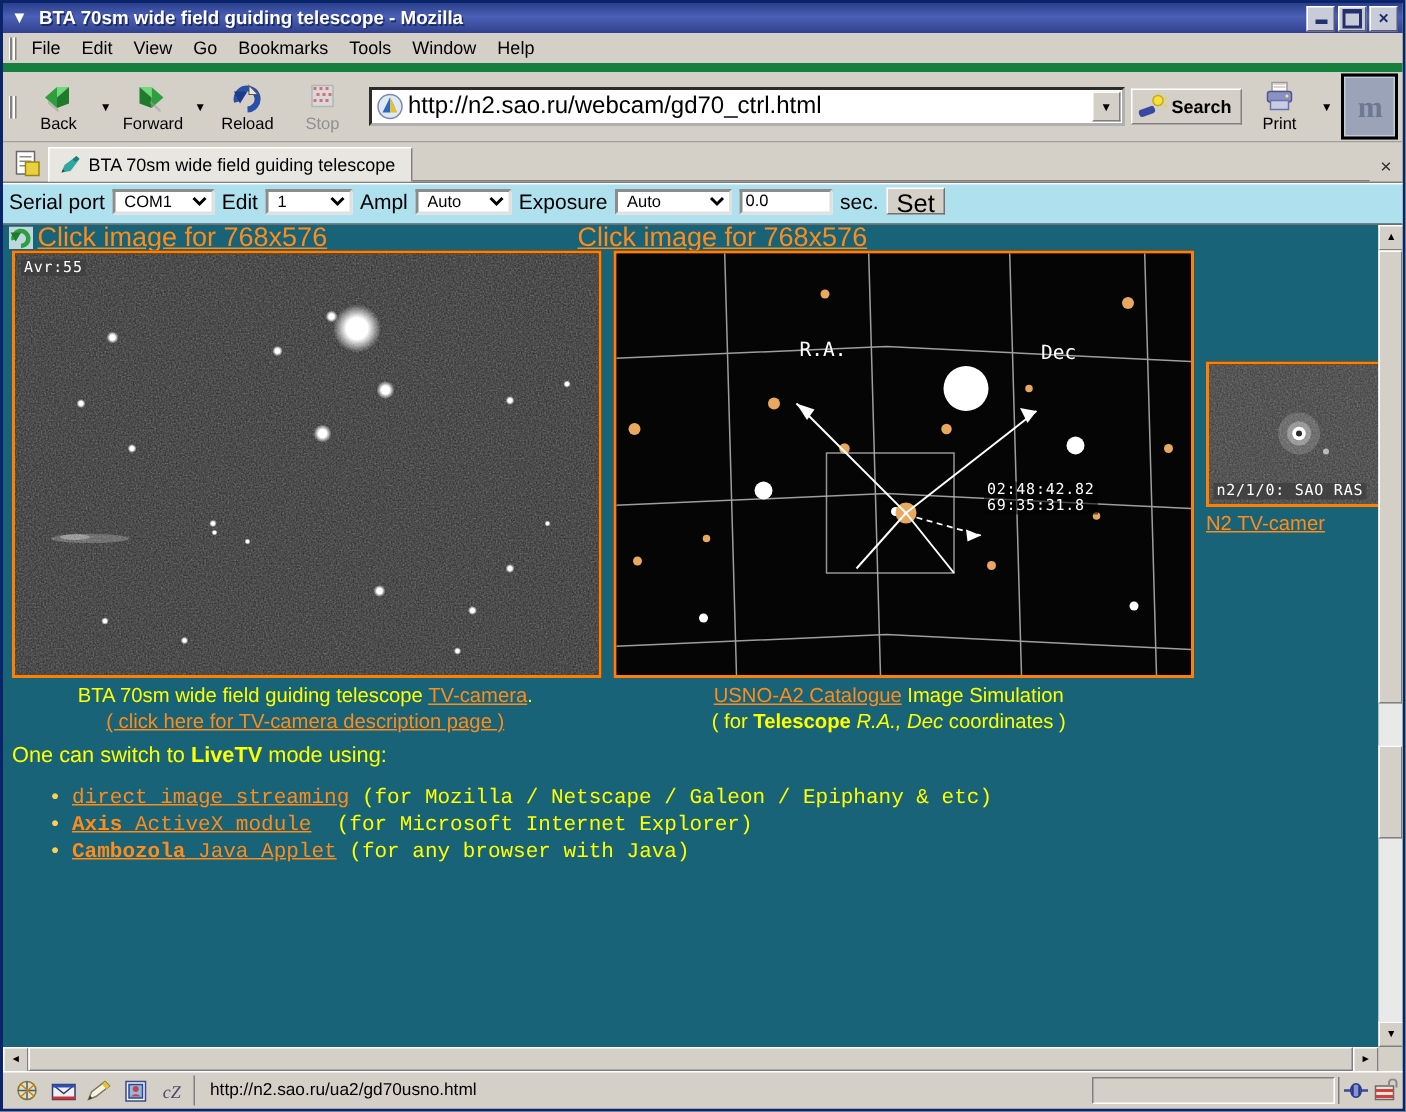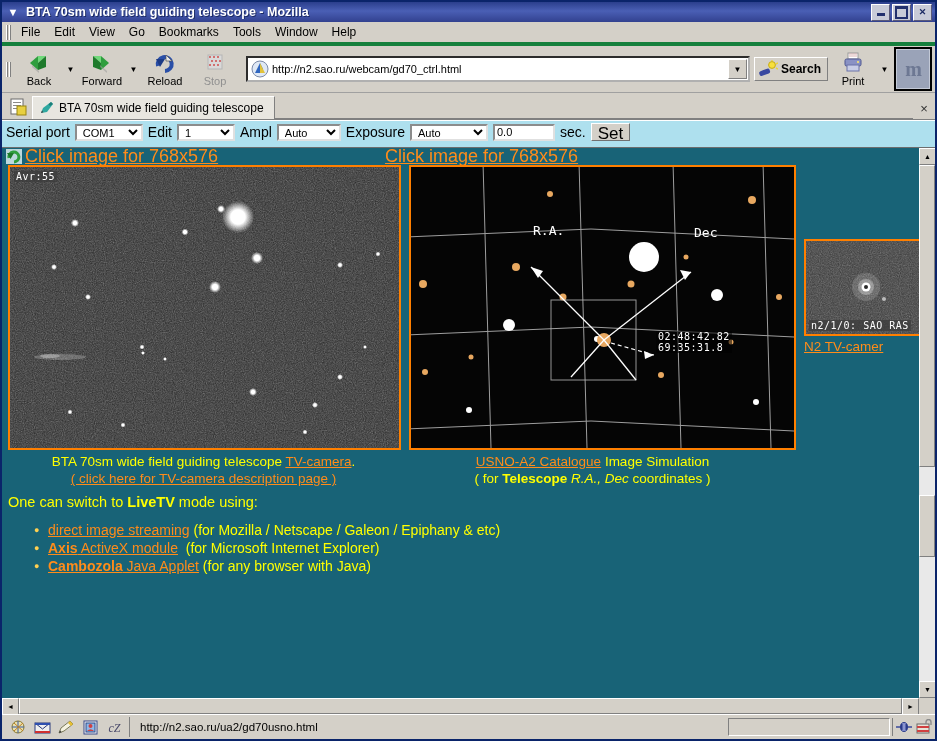--- a/index.html
+++ b/index.html
@@ -25,38 +25,38 @@
   .winbtn{width:17px;height:15px;background:#c8cbd8;border:1px solid #fff;
     border-right-color:#5a5a7a;border-bottom-color:#5a5a7a;
     display:flex;align-items:center;justify-content:center;font-size:9px;color:#1b2a63;
     font-weight:bold;line-height:1;}
   .winbtn i{font-style:normal;display:block;}
   .wb-min i{width:8px;height:3px;background:#22306e;margin-top:5px;}
   .wb-max i{width:9px;height:8px;border:2px solid #22306e;border-top-width:3px;}
 
   
   .menubar{height:20px;flex:0 0 20px;display:flex;align-items:center;
-    background:#d4d0c8;border-bottom:4px solid #15803d;padding-left:2px;}
+    background:#d4d0c8;border-bottom:6px solid #15803d;padding-left:2px;}
   .grip{width:5px;height:15px;margin:0 3px 0 2px;
     background:linear-gradient(90deg,#fff 0 1px,#808080 1px 2px,transparent 2px 3px,#fff 3px 4px,#808080 4px 5px);}
   .menu-item{padding:2px 7px;font-size:12px;color:#000;cursor:default;}
 
   
   .toolbar{height:46px;flex:0 0 46px;display:flex;align-items:center;
     background:#d4d0c8;padding-left:2px;border-bottom:1px solid #a0a0a0;}
   .tb-btn{display:flex;flex-direction:column;align-items:center;justify-content:center;
     width:50px;height:42px;font-size:11px;color:#000;cursor:default;}
   .tb-btn.disabled{color:#909090;}
   .tb-arrow{width:13px;height:42px;display:flex;align-items:center;justify-content:center;
     font-size:8px;color:#000;}
   .ic{width:24px;height:22px;position:relative;margin-bottom:1px;}
   .urlbar{flex:1;display:flex;align-items:center;height:22px;margin:0 4px 0 6px;
     background:#fff;border:2px inset #b0b0b0;border-top-color:#808080;border-left-color:#808080;}
   .url-ic{width:18px;height:18px;margin:0 3px;position:relative;}
-  .url-text{flex:1;font-size:11px;color:#000;white-space:nowrap;overflow:hidden;}
+  .url-text{flex:1;font-size:16px;color:#000;white-space:nowrap;overflow:hidden;}
   .url-drop{width:17px;height:18px;background:#d4d0c8;border:1px solid #fff;
     border-right-color:#808080;border-bottom-color:#808080;
     display:flex;align-items:center;justify-content:center;font-size:8px;margin-right:1px;}
   .searchbtn{display:flex;align-items:center;height:22px;padding:0 6px 0 3px;
     background:#d4d0c8;border:1px solid #fff;border-right-color:#808080;border-bottom-color:#808080;
     font-weight:bold;font-size:12px;gap:3px;}
   .mozlogo{width:34px;height:40px;margin:0 3px;background:#9aa3b8;
     border:2px solid #000;display:flex;align-items:center;justify-content:center;
     color:#5f6b87;font-weight:bold;font-size:17px;font-family:"Liberation Serif",serif;
     letter-spacing:-1px;box-shadow:inset 0 0 0 1px #c3c9d6;}
@@ -106,21 +106,21 @@
   .capcol{text-align:center;}
   .cap1{color:#ffff00;font-size:13.5px;padding:4px 0 1px;}
   .cap2{font-size:13.5px;padding:1px 0 2px;}
   .cap2 .ol{color:#ff8c1a;text-decoration:underline;}
   .cap1 .ol{color:#ff8c1a;text-decoration:underline;}
   .capy{color:#ffff00;}
   .b{font-weight:bold;}
   .i{font-style:italic;text-align:right;}
 
   .livetv{padding:6px 0 0 6px;color:#ffff00;font-size:14.5px;}
-  ul.tvlist{margin:12px 12px 0 0;padding-left:40px;list-style:none;}
+  ul.tvlist{margin:12px 12px 0 0;padding-left:40px;list-style:none;font-family:Liberation Mono, monospace;}
   ul.tvlist li{margin-bottom:2px;font-size:14px;color:#ffff00;white-space:nowrap;}
   ul.tvlist li::before{content:"\25CF";color:#ffd050;font-size:9px;
     display:inline-block;width:14px;margin-left:-14px;vertical-align:2px;}
   .ol{color:#ff8c1a;text-decoration:underline;}
 
   
   .thumbcol{margin-top:74px;}
   .thumblink{color:#ff8c1a;text-decoration:underline;font-size:13.5px;padding-top:3px;display:block;white-space:nowrap;}
 
   
@@ -444,21 +444,21 @@
                 <polygon points="120,100 132,104 127,111" fill="#fff" stroke="none"></polygon>
                 <polygon points="280,105 269,103 274,113" fill="#fff" stroke="none"></polygon>
               </g>
               <g stroke="#fff" stroke-width="1.2" stroke-dasharray="4 3" fill="none">
                 <path d="M200 176 L243 188"></path>
               </g>
               <polygon points="243,188 233,184 234,192" fill="#fff"></polygon>
               <text x="122" y="68" fill="#fff" font-family="DejaVu Sans Mono, monospace" font-size="13">R.A.</text>
               <text x="283" y="70" fill="#fff" font-family="DejaVu Sans Mono, monospace" font-size="13">Dec</text>
             </svg>
-            <div class="overlay" style="left:245px;top:164px;background:rgba(0,0,0,.55);line-height:11px">
+            <div class="overlay" style="left:245px;top:152px;background:rgba(0,0,0,.55);line-height:11px">
               <div>02:48:42.82</div>
               <div>69:35:31.8</div>
             </div>
           </div>
 
           <div class="thumbcol">
             <div class="imgbox" style="width:115px;height:93px">
               <svg width="115" height="93" viewBox="0 0 115 93" style="display:block">
                 <rect width="115" height="93" fill="#3a3a3a"></rect>
                 <rect width="115" height="93" filter="url(#grain)" opacity=".8"></rect>

